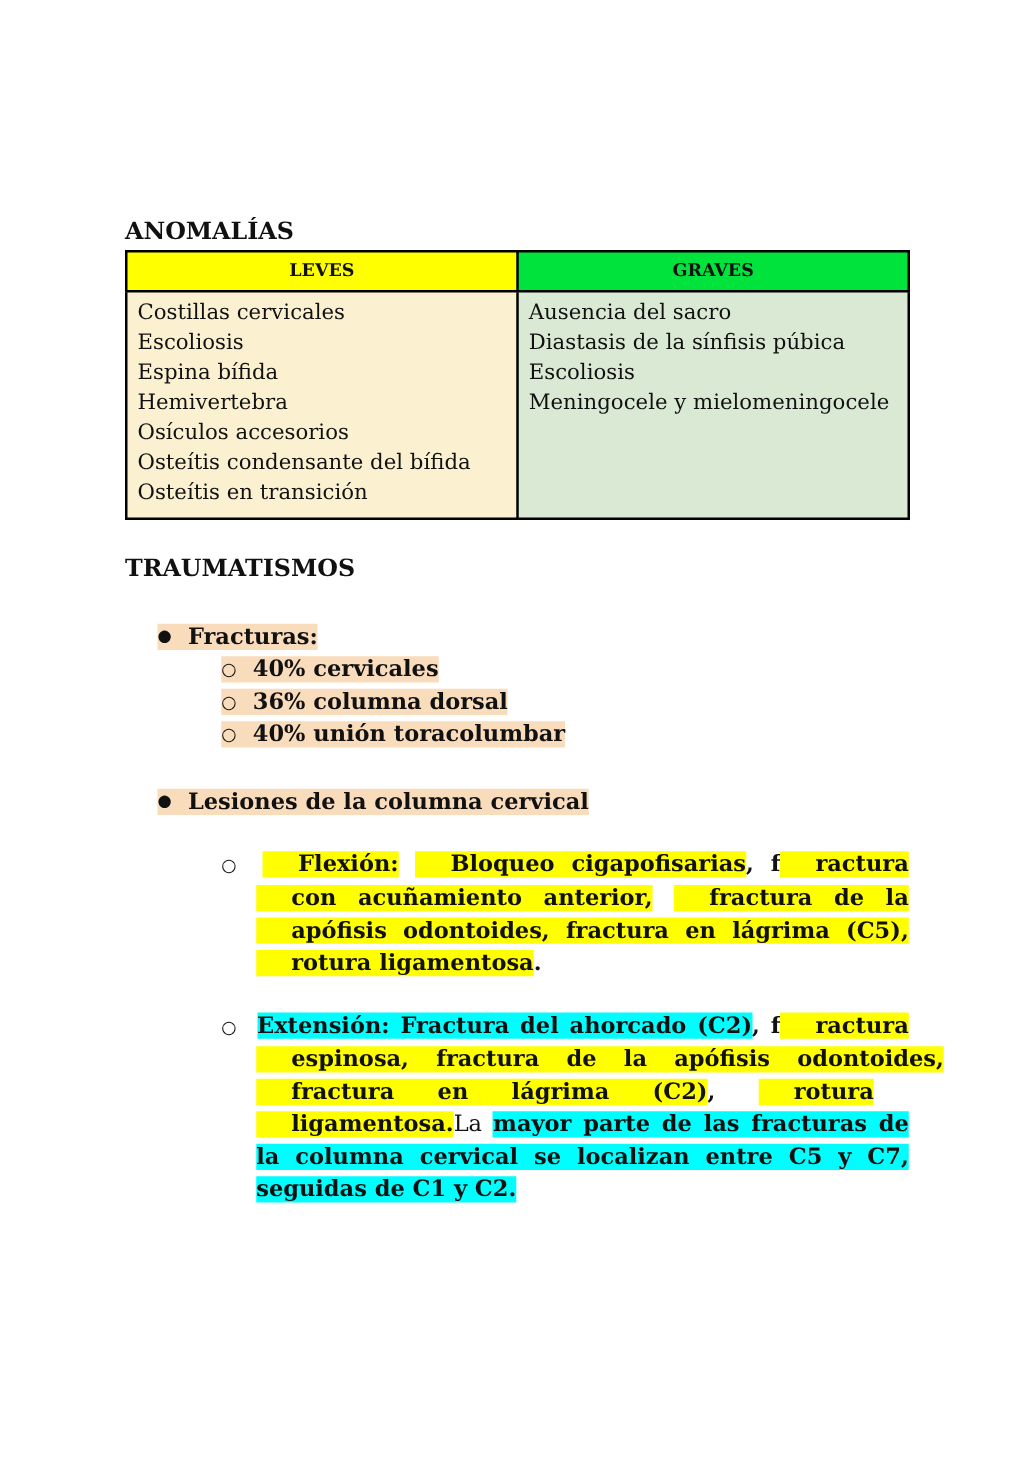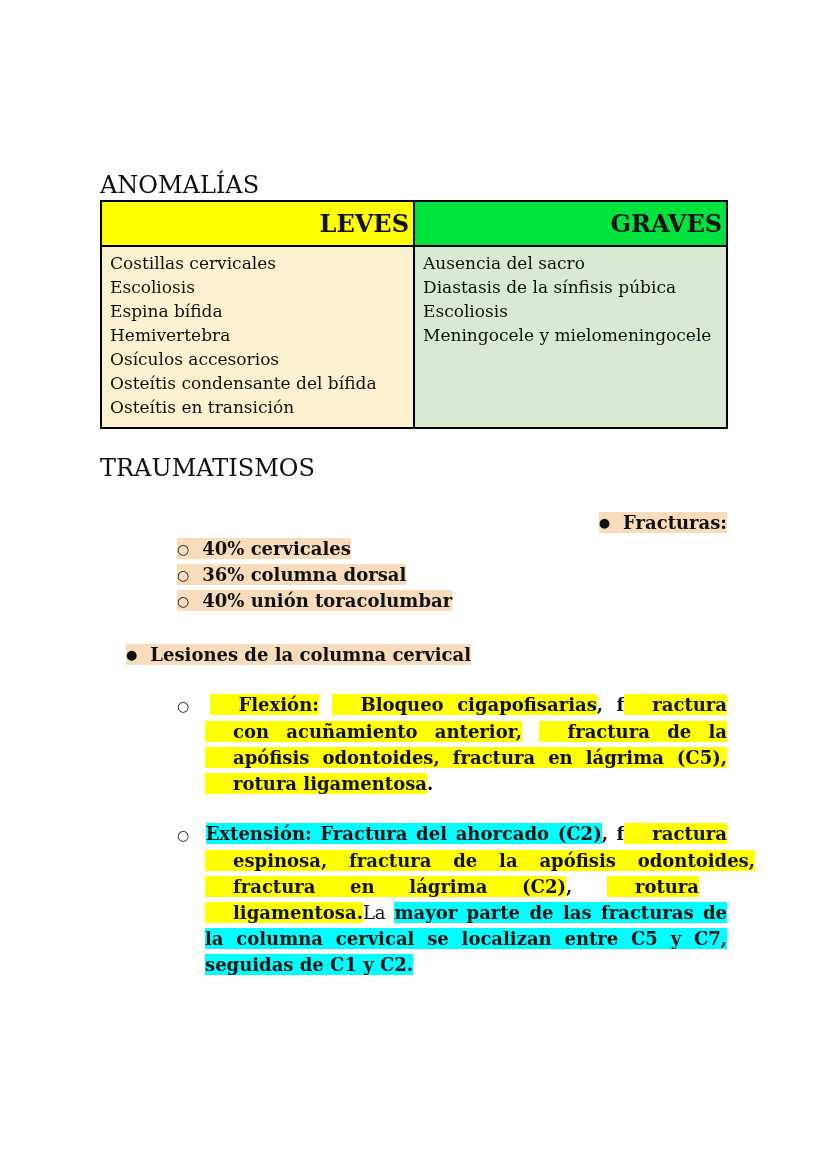--- a/index.html
+++ b/index.html
@@ -19,60 +19,60 @@
     font-weight: bold;
     text-align: justify;
   }
   .hl { box-decoration-break: clone; -webkit-box-decoration-break: clone; }
   .hl.cream  { background: var(--cream); }
   .hl.peach  { background: var(--peach); }
   .hl.yellow { background: var(--yellow); padding-left: 28px; }
   .hl.cyan   { background: var(--cyan); }
 
   .heading {
-    font-size: 24px;
+    font-size: 19px;
     line-height: 22px;
-    font-weight: normal;
+    font-weight: bold;
   }
   .heading.anomalias   { margin-top: 26px; }
   .heading.traumatismos{ margin-top: 28px; }
 
   table.anom {
     margin-top: 4px;
     width: 628px;
     border-collapse: collapse;
     table-layout: fixed;
   }
   table.anom th, table.anom td {
     border: 2px solid #000000;
     width: 50%;
   }
   table.anom th {
-    font-size: 24px;
+    font-size: 14px;
     font-weight: bold;
-    text-align: right;
+    text-align: center;
     padding: 7px 4px;
   }
   th.leves  { background: var(--tbl_yellow); }
   th.graves { background: var(--tbl_green); }
   table.anom td {
     vertical-align: top;
     font-size: 17px;
     line-height: 24px;
     padding: 4px 8px 8px 8px;
   }
   td.leves  { background: var(--tbl_left); }
   td.graves { background: var(--tbl_right); }
 
   .li { font-size: 18px; line-height: 26px; font-weight: bold; }
   .li .bullet1 { font-size: 13px; padding-right: 13px; vertical-align: 2px; }
   .li .bullet2 { font-size: 14px; padding-right: 13px; vertical-align: 1px; }
   .li.l1 { margin-left: 26px; }
   .li.l2 { margin-left: 77px; }
-  .li.fracturas { margin-top: 31px; text-align: right; }
+  .li.fracturas { margin-top: 31px; }
   .li.lesiones  { margin-top: 28px; }
 
   .para {
     margin-top: 24px;
     padding-left: 105px;
     text-indent: -28px;
     text-align: justify;
     font-size: 18px;
     line-height: 26px;
     font-weight: bold;

